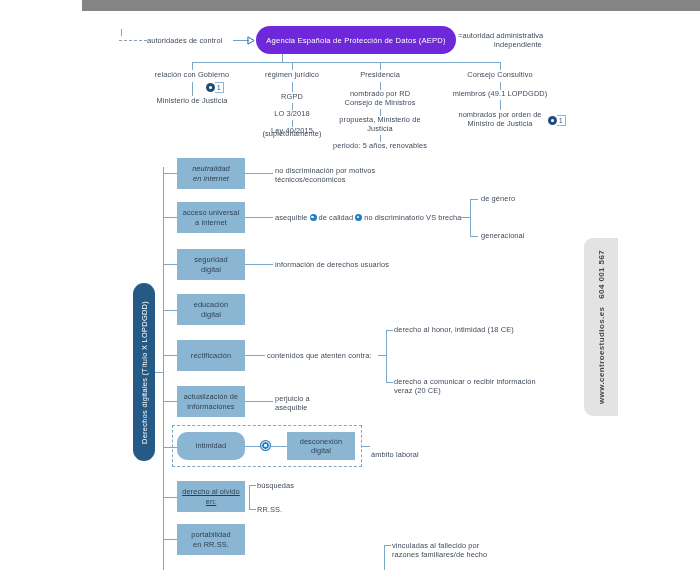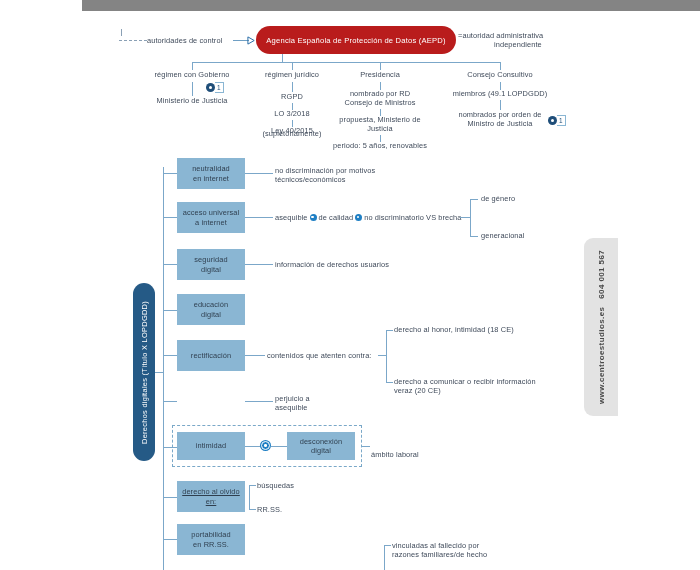--- a/index.html
+++ b/index.html
@@ -24,21 +24,21 @@
   .txt.c{text-align:center;}
   .txt.l{text-align:left;}
   .ln{position:absolute;background:#6f9fc4;}
   .ln.h{height:1px;}
   .ln.v{width:1px;}
   .ln.thin{background:#7ba7c9;}
 
   
   .pill-navy{
     position:absolute;
-    background:#b91c1c;
+    background:#6d28d9;
     border-radius:18px;
     color:#ffffff;
     font-size:7.6px;
     display:flex;align-items:center;justify-content:center;
     text-align:center;
     letter-spacing:.2px;
     box-sizing:border-box;
   }
 
   
@@ -176,21 +176,21 @@
   <div class="txt l" style="left:458px;top:40px;width:135px;padding-left:36px;">independiente</div>
 
   <div class="ln v thin" style="left:282px;top:54px;height:9px;"></div>
   <div class="ln h thin" style="left:192px;top:62px;width:308px;"></div>
 
   <div class="ln v thin" style="left:192px;top:62px;height:8px;"></div>
   <div class="ln v thin" style="left:292px;top:62px;height:8px;"></div>
   <div class="ln v thin" style="left:380px;top:62px;height:8px;"></div>
   <div class="ln v thin" style="left:500px;top:62px;height:8px;"></div>
 
-  <div class="txt c" style="left:142px;top:70px;width:100px;">régimen con Gobierno</div>
+  <div class="txt c" style="left:142px;top:70px;width:100px;">relación con Gobierno</div>
   <div class="ln v thin" style="left:192px;top:82px;height:14px;"></div>
   <div class="txt c" style="left:142px;top:96px;width:100px;text-align:center;">Ministerio de Justicia</div>
   <div class="badge" style="left:206px;top:83px;">
     <div class="bcirc"></div>
     <div class="bnum">1</div>
   </div>
 
   <div class="txt c" style="left:242px;top:70px;width:100px;">régimen jurídico</div>
   <div class="ln v thin" style="left:292px;top:82px;height:10px;"></div>
   <div class="txt c" style="left:242px;top:92px;width:100px;">RGPD</div>
@@ -223,21 +223,21 @@
 
   <div class="pill-vert" style="left:133px;top:283px;width:22px;height:178px;">
     <span>Derechos digitales (Título X LOPDGDD)</span>
   </div>
 
   <div class="ln h thin" style="left:155px;top:372px;width:9px;"></div>
 
   <div class="ln v thin" style="left:163px;top:167px;height:403px;"></div>
 
   <div class="ln h thin" style="left:163px;top:173px;width:14px;"></div>
-  <div class="box-blue" style="left:177px;top:158px;width:68px;height:31px;">
+  <div class="box-blue" style="left:177px;top:158px;width:68px;height:31px;font-style:italic;">
     <div>
       <div>neutralidad</div>
       <div>en internet</div>
     </div>
   </div>
   <div class="ln h thin" style="left:245px;top:173px;width:28px;"></div>
   <div class="txt l" style="left:275px;top:166px;width:160px;">no discriminación por motivos</div>
   <div class="txt l" style="left:275px;top:175px;width:160px;">técnicos/económicos</div>
 
   <div class="ln h thin" style="left:163px;top:217px;width:14px;"></div>
@@ -288,27 +288,33 @@
 
   <div class="ln h thin" style="left:378px;top:355px;width:8px;"></div>
   <div class="ln v thin" style="left:386px;top:330px;height:52px;"></div>
   <div class="ln h thin" style="left:386px;top:330px;width:7px;"></div>
   <div class="ln h thin" style="left:386px;top:382px;width:7px;"></div>
   <div class="txt l" style="left:394px;top:325px;width:170px;">derecho al honor, intimidad (18 CE)</div>
   <div class="txt l" style="left:394px;top:377px;width:175px;">derecho a comunicar o recibir información</div>
   <div class="txt l" style="left:394px;top:386px;width:175px;">veraz (20 CE)</div>
 
   <div class="ln h thin" style="left:163px;top:401px;width:14px;"></div>
+  <div class="box-blue" style="left:177px;top:386px;width:68px;height:31px;">
+    <div>
+      <div>actualización de</div>
+      <div>informaciones</div>
+    </div>
+  </div>
   <div class="ln h thin" style="left:245px;top:401px;width:28px;"></div>
   <div class="txt l" style="left:275px;top:394px;width:110px;">perjuicio a</div>
   <div class="txt l" style="left:275px;top:403px;width:110px;">asequible</div>
 
   <div class="dashgroup" style="left:172px;top:425px;width:190px;height:42px;"></div>
   <div class="ln h thin" style="left:163px;top:447px;width:14px;"></div>
-  <div class="box-blue" style="left:177px;top:432px;width:68px;height:28px;">
+  <div class="box-blue" style="left:177px;top:432px;width:68px;height:28px;border-radius:10px;">
     <div>intimidad</div>
   </div>
   <div class="ln h thin" style="left:245px;top:446px;width:22px;"></div>
   <div class="dot" style="left:261px;top:441px;"></div>
   <div class="ln h thin" style="left:271px;top:446px;width:16px;"></div>
   <div class="box-blue" style="left:287px;top:432px;width:68px;height:28px;">
     <div>
       <div>desconexión</div>
       <div>digital</div>
     </div>

